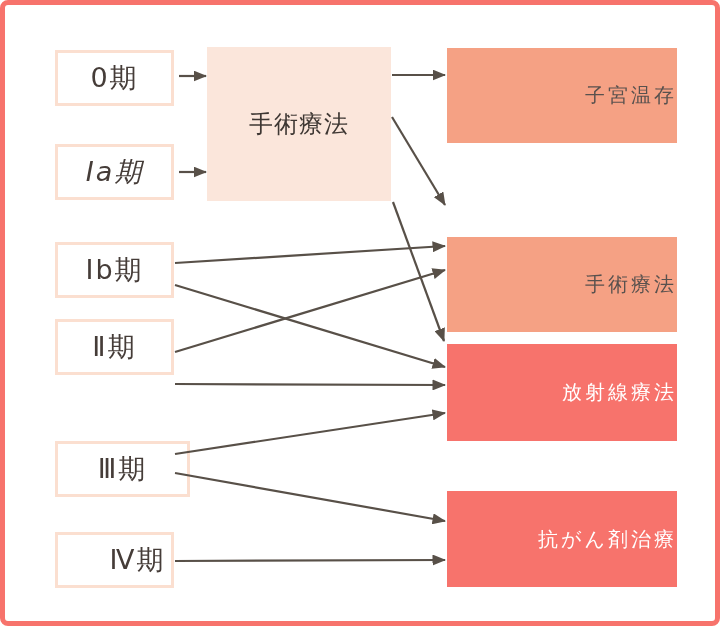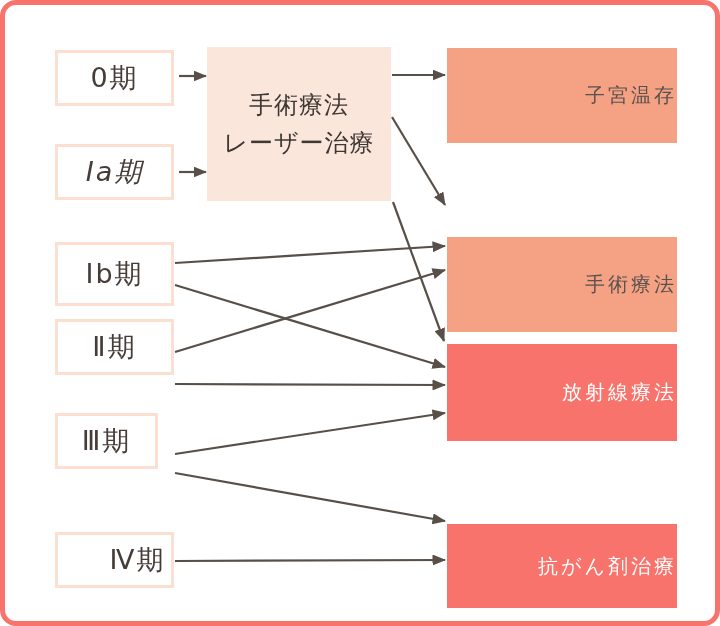--- a/index.html
+++ b/index.html
@@ -15,21 +15,21 @@
     --arrow:#585048;
   }
   html,body{margin:0;padding:0;}
   body{
     width:720px;height:626px;position:relative;background:#ffffff;
     font-family:"DejaVu Sans","Liberation Sans",sans-serif;
   }
   .frame{
     position:absolute;left:0;top:0;width:720px;height:626px;
     box-sizing:border-box;border:5px solid var(--frame-border);
-    border-radius:16px;background:#ffffff;
+    border-radius:8px;background:#ffffff;
   }
   .stage-box{
     position:absolute;box-sizing:border-box;background:#ffffff;
     border:3px solid var(--stage-border);
     display:flex;align-items:center;justify-content:center;
     font-size:27px;color:var(--stage-text);letter-spacing:2px;
   }
   .mid-box{
     position:absolute;left:202px;top:42px;width:184px;height:154px;
     background:var(--mid-fill);
@@ -54,50 +54,49 @@
 
 <div class="frame">
 
   <div id="stages">
       <div class="stage-box" style="left: 50px; top: 45px; width: 119px; height: 56px;">
         <span>0期</span>
       </div>
       <div class="stage-box" style="left: 50px; top: 139px; width: 119px; height: 56px; font-style: italic;">
         <span>Ⅰa期</span>
       </div>
-      <div class="stage-box" style="left: 50px; top: 237px; width: 119px; height: 64px;">
+      <div class="stage-box" style="left: 50px; top: 237px; width: 119px; height: 56px;">
         <span>Ⅰb期</span>
       </div>
       <div class="stage-box" style="left: 50px; top: 314px; width: 119px; height: 56px;">
         <span>Ⅱ期</span>
       </div>
-      <div class="stage-box" style="left: 50px; top: 408px; width: 103px; height: 56px;">
+      <div class="stage-box" style="left: 50px; top: 436px; width: 135px; height: 56px;">
         <span>Ⅲ期</span>
       </div>
       <div class="stage-box" style="left: 50px; top: 527px; width: 119px; height: 56px; padding-left: 46px;">
         <span>Ⅳ期</span>
       </div>
     </div>
 
   <div class="mid-box">
     <div>手術療法</div>
-    <div>レーザー治療</div>
   </div>
 
   <div id="treatments">
       <div class="treatment salmon" style="left: 442px; top: 43px; width: 230px; height: 95px;">
         <span>子宮温存</span>
       </div>
       <div class="treatment salmon" style="left: 442px; top: 192px; width: 230px; height: 95px; margin-top: 40px;">
         <span>手術療法</span>
       </div>
       <div class="treatment coral" style="left: 442px; top: 339px; width: 230px; height: 97px; padding-left: 24px;">
         <span>放射線療法</span>
       </div>
-      <div class="treatment coral" style="left: 442px; top: 519px; width: 230px; height: 84px; font-family: Liberation Serif, serif;">
+      <div class="treatment coral" style="left: 442px; top: 486px; width: 230px; height: 96px; font-family: Liberation Serif, serif;">
         <span>抗がん剤治療</span>
       </div>
     </div>
 
   <svg id="arrows" viewBox="0 0 720 626" xmlns="http://www.w3.org/2000/svg">
     <defs>
       <marker id="arrowhead" markerUnits="userSpaceOnUse" markerWidth="14" markerHeight="11" refX="12.5" refY="5.5" orient="auto">
         <path id="arrowhead-path" d="M0,0 L13.5,5.5 L0,11 z"></path>
       </marker>
     </defs>

